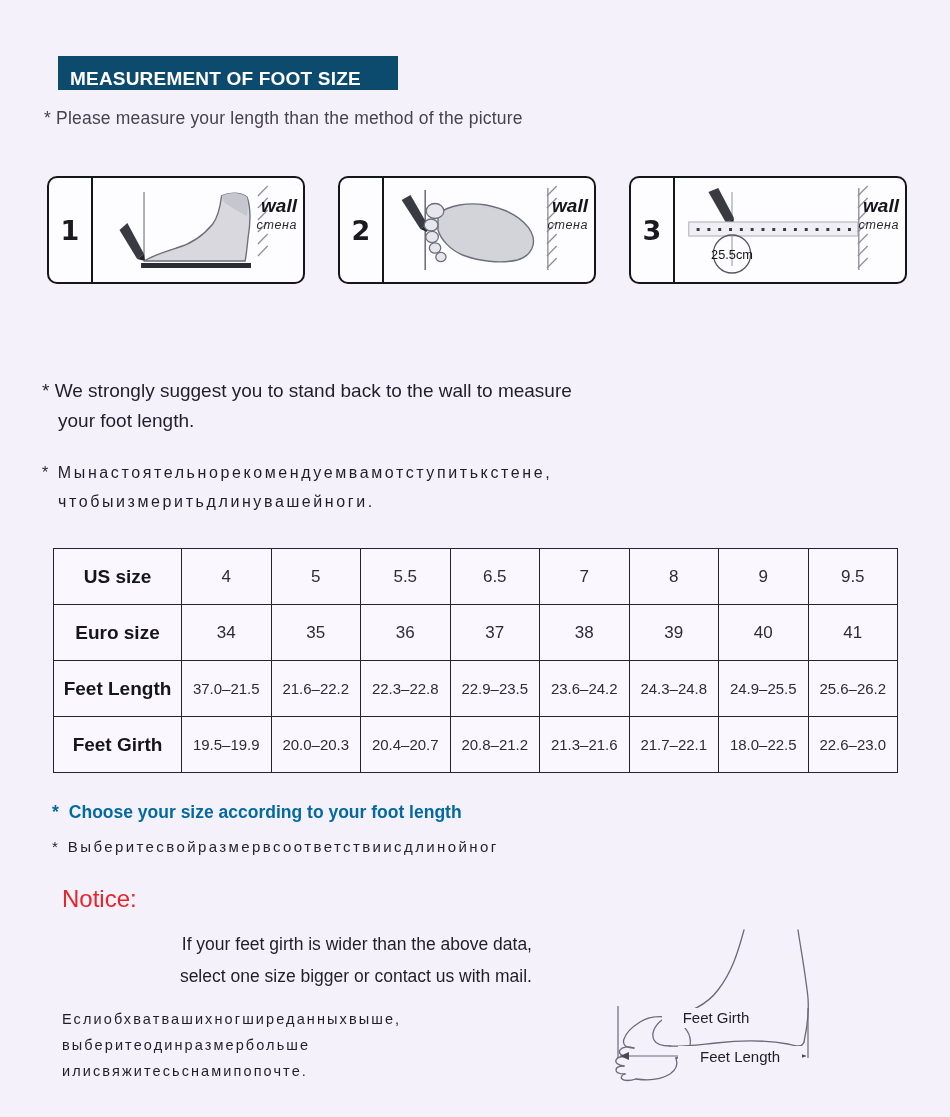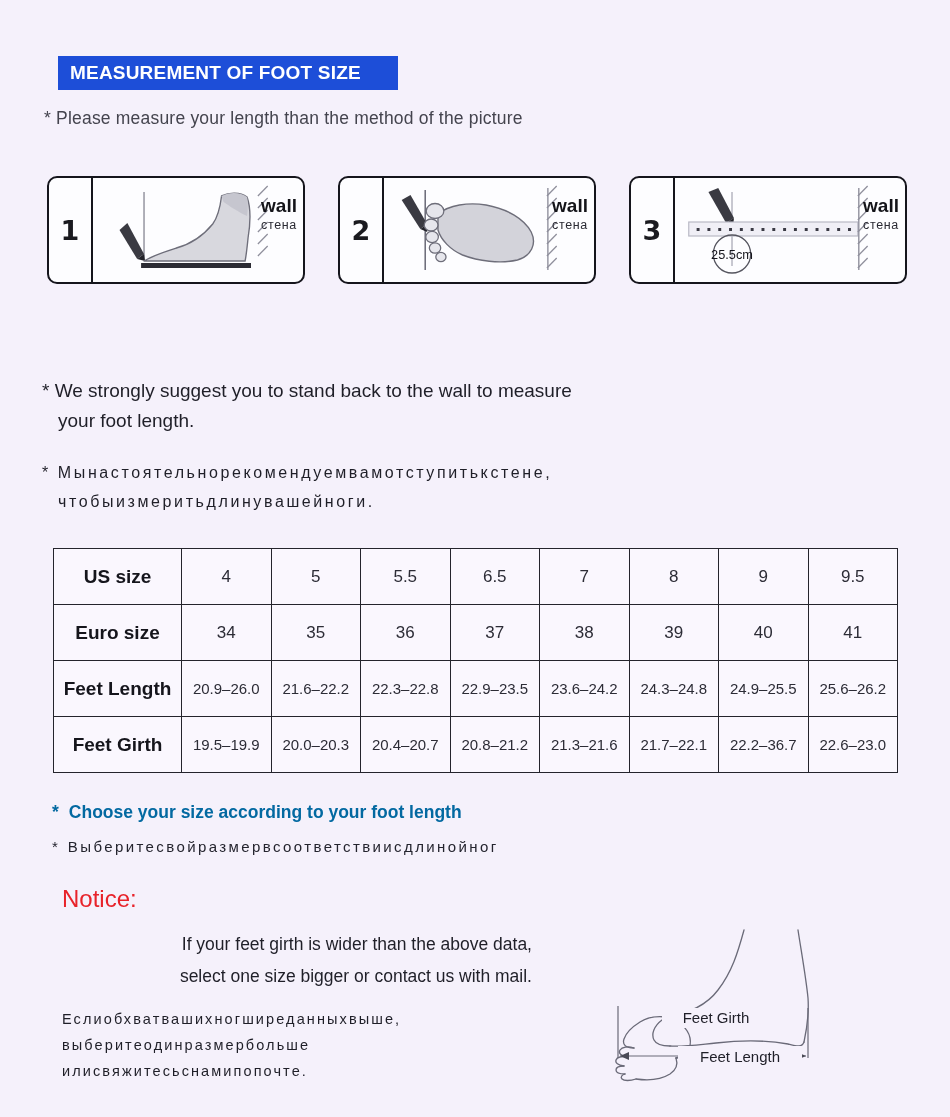--- a/index.html
+++ b/index.html
@@ -16,23 +16,23 @@
     position: relative;
   }
 
   
   .title-banner {
     position: absolute;
     left: 58px;
     top: 56px;
     width: 340px;
     height: 34px;
-    background: #1d4ed8;
+    background: #0c4a6e;
     display: flex;
-    align-items: center;
+    align-items: flex-end;
     padding-left: 12px;
     box-sizing: border-box;
   }
   .title-banner span {
     color: #ffffff;
     font-size: 19px;
     font-weight: bold;
     letter-spacing: 0.2px;
   }
 
@@ -82,22 +82,23 @@
   }
   .step-body {
     flex: 1;
     position: relative;
   }
   .step-svg { display: block; width: 100%; height: 100%; }
   .wall-label {
     position: absolute;
     right: 6px;
     top: 18px;
-    text-align: left;
+    text-align: right;
     line-height: 1.05;
+    font-style: italic;
   }
   .wall-label .w-en {
     font-size: 19px;
     font-weight: bold;
     color: #141419;
     display: block;
   }
   .wall-label .w-ru {
     font-size: 12.5px;
     color: #2a2a33;
@@ -382,38 +383,38 @@
       <td class="val-big">35</td>
       <td class="val-big">36</td>
       <td class="val-big">37</td>
       <td class="val-big">38</td>
       <td class="val-big">39</td>
       <td class="val-big">40</td>
       <td class="val-big">41</td>
     </tr>
     <tr>
       <td class="row-label">Feet Length</td>
-      <td>20.9–26.0</td>
+      <td>37.0–21.5</td>
       <td>21.6–22.2</td>
       <td>22.3–22.8</td>
       <td>22.9–23.5</td>
       <td>23.6–24.2</td>
       <td>24.3–24.8</td>
       <td>24.9–25.5</td>
       <td>25.6–26.2</td>
     </tr>
     <tr>
       <td class="row-label">Feet Girth</td>
       <td>19.5–19.9</td>
       <td>20.0–20.3</td>
       <td>20.4–20.7</td>
       <td>20.8–21.2</td>
       <td>21.3–21.6</td>
       <td>21.7–22.1</td>
-      <td>22.2–36.7</td>
+      <td>18.0–22.5</td>
       <td>22.6–23.0</td>
     </tr>
   </tbody>
 </table>
 
 <div class="choose-en">
   <span class="star">*</span><span>Choose your size according to your foot length</span>
 </div>
 <div class="choose-ru">
   <span class="star">*</span><span>Выберитесвойразмервсоответствиисдлинойног</span>

